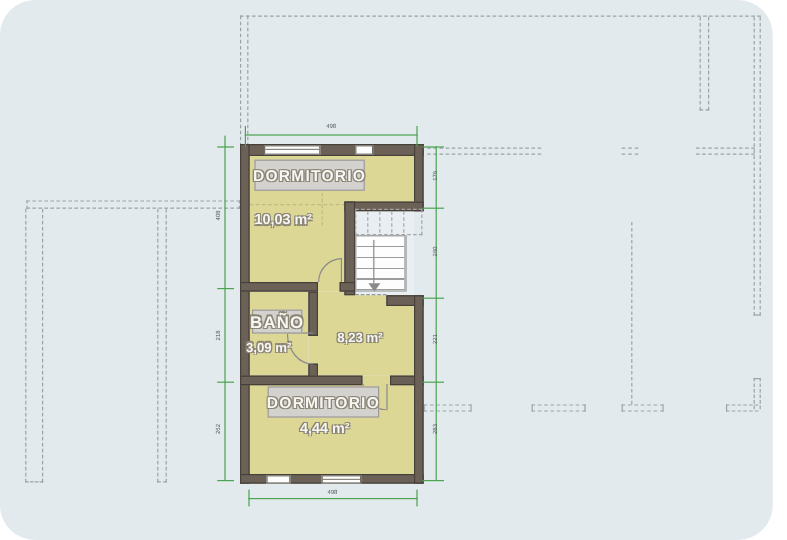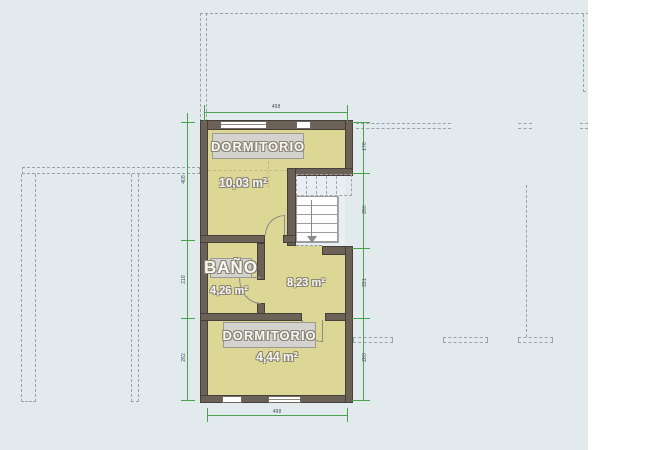--- a/index.html
+++ b/index.html
@@ -1,34 +1,34 @@
 <!DOCTYPE html>
 <html><head>
 <meta charset="utf-8">
 <style>
   html,body{margin:0;padding:0;}
   body{font-family:"Liberation Sans", sans-serif;}
-  #stage{position:relative;width:588px;height:450px;background:#e3eaee;overflow:hidden;}
+  #stage{position:relative;width:644px;height:450px;background:#e3eaee;overflow:hidden;border-radius:29px;}
   .abs{position:absolute;box-sizing:border-box;}
   .room{background:#dcd795;}
   .wall{background:#6b6157;border:1px solid #45403a;}
   .dash{border:1px dashed #98a3a9;background:transparent;}
   .dashline-h{border-top:1px dashed #98a3a9;height:0;}
   .dashline-v{border-left:1px dashed #98a3a9;width:0;}
   .tan-h{border-top:1px dashed #c2ba82;height:0;}
   .tan-v{border-left:1px dashed #c2ba82;width:0;}
   .green{background:#4aa34f;}
   .dimlabel{font-size:5px;line-height:1;color:#4d565c;text-align:center;white-space:nowrap;}
   .vlabel{transform:rotate(-90deg);transform-origin:center center;}
   .labelbox{background:#d4d2cf;border:1px solid #9d9a95;display:flex;align-items:center;justify-content:center;
             color:#f7f6f2;font-weight:bold;letter-spacing:1px;
             text-shadow:1px 1px 0 #8a8475,-1px -1px 0 #8a8475,1px -1px 0 #8a8475,-1px 1px 0 #8a8475;}
   .areatext{color:#f7f6f2;font-weight:bold;
             text-shadow:1px 1px 0 #8a8475,-1px -1px 0 #8a8475,1px -1px 0 #8a8475,-1px 1px 0 #8a8475;
-            text-align:center;white-space:nowrap;}
+            white-space:nowrap;}
   .window{background:#fdfdfd;border:1px solid #6f6a62;}
   .winline{background:#8d887f;}
   .stairbox{background:repeating-linear-gradient(to bottom,#fdfdfd 0 8px,#9c9c9c 8px 9px);border:1px solid #9c9c9c;}
   .arc-tl{border-top:1px solid #8a8a8a;border-left:1px solid #8a8a8a;border-top-left-radius:100% 100%;}
   .arc-bl{border-bottom:1px solid #8a8a8a;border-left:1px solid #8a8a8a;border-bottom-left-radius:100% 100%;}
   .leaf{background:#8a8a8a;}
 </style>
 </head>
 <body>
 
@@ -134,24 +134,24 @@
   <div class="abs dimlabel vlabel" style="left:356px;top:144px;width:16px;">176</div>
   <div class="abs dimlabel vlabel" style="left:356px;top:207px;width:16px;">260</div>
   <div class="abs dimlabel vlabel" style="left:356px;top:280px;width:16px;">221</div>
   <div class="abs dimlabel vlabel" style="left:356px;top:355px;width:16px;">283</div>
 
   <div class="abs labelbox" style="left:212px;top:133px;width:92px;height:26px;font-size:13px;">
     <span>DORMITORIO</span>
   </div>
   <div class="abs areatext" style="left:212px;top:176px;width:62px;font-size:12px;">10,03 m²</div>
 
-  <div class="abs labelbox" style="left:210px;top:258px;width:42px;height:20px;font-size:17px;text-align:center;">
+  <div class="abs labelbox" style="left:210px;top:258px;width:42px;height:20px;font-size:14px;text-align:center;">
     <span>BAÑO</span>
   </div>
-  <div class="abs areatext" style="left:205px;top:284px;width:48px;font-size:11px;">4,26 m²</div>
+  <div class="abs areatext" style="left:205px;top:284px;width:48px;font-size:11px;">3,09 m²</div>
 
   <div class="abs areatext" style="left:281px;top:276px;width:50px;font-size:11px;">8,23 m²</div>
 
   <div class="abs labelbox" style="left:223px;top:322px;width:93px;height:26px;font-size:13px;">
     <span>DORMITORIO</span>
   </div>
   <div class="abs areatext" style="left:250px;top:350px;width:54px;font-size:12px;">4,44 m²</div>
 
 </div>
 

